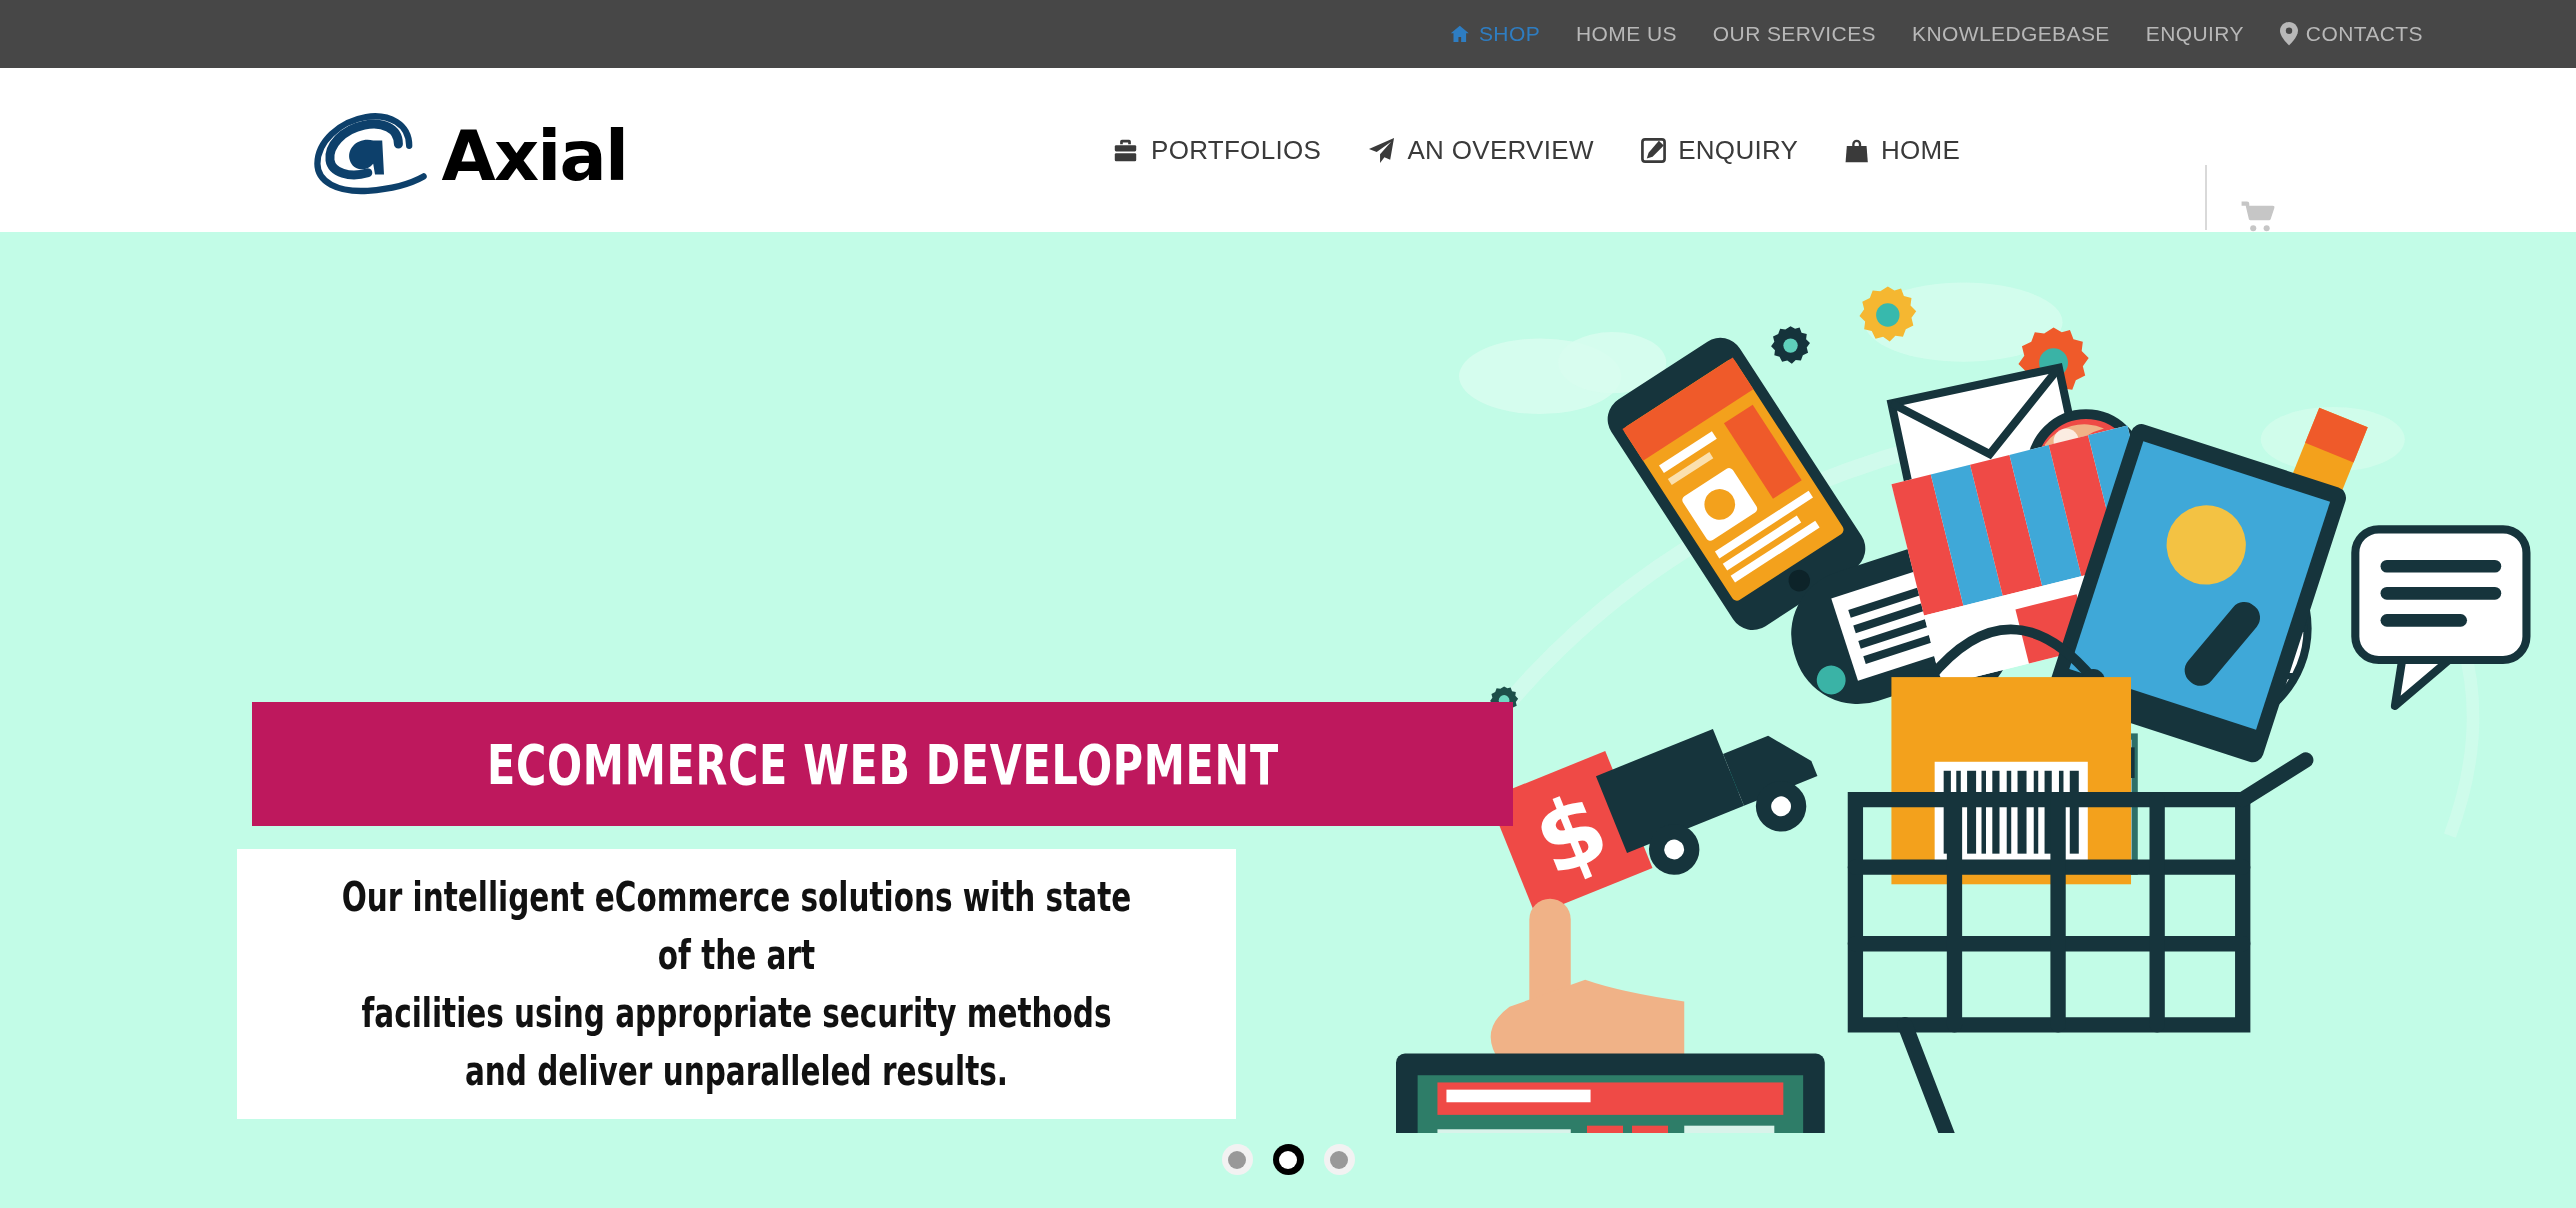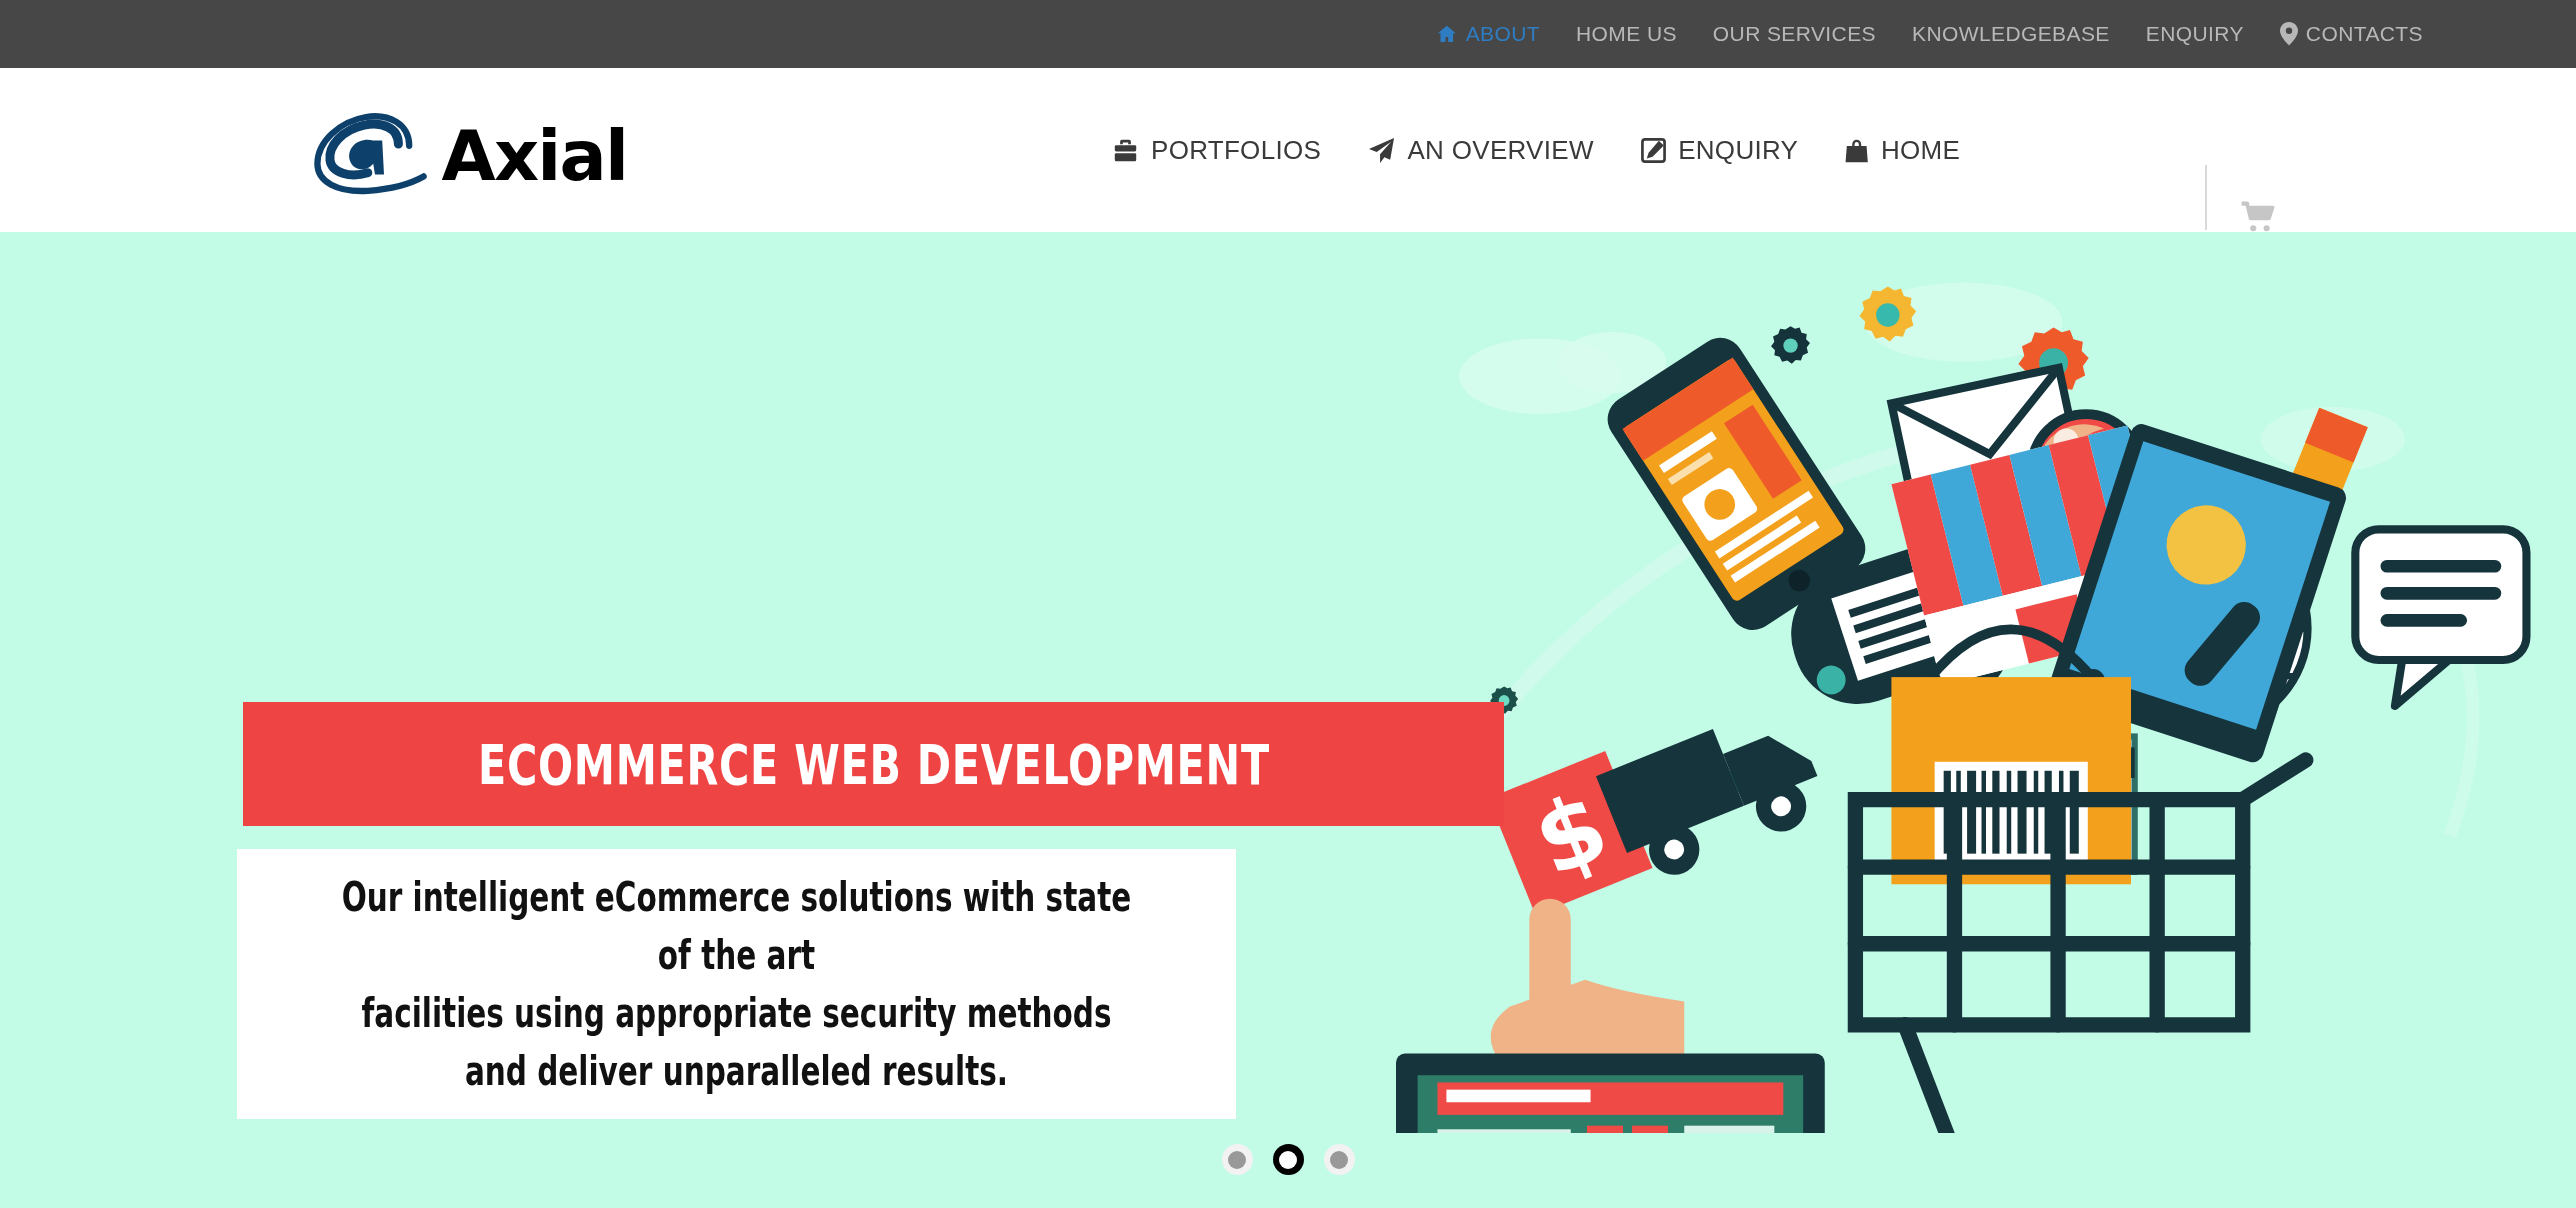--- a/index.html
+++ b/index.html
@@ -72,23 +72,23 @@
     position:absolute; left:0; top:232px; width:2576px; height:976px;
     background:#c2fce7; overflow:hidden;
   }
 
   
   .illus{ position:absolute; left:1387px; top:-18px; width:1189px; height:919px; }
   .illus svg{ display:block; width:100%; height:100%; }
 
   
   .hero-title{
-    position:absolute; left:243px; top:470px;
+    position:absolute; left:252px; top:470px;
     width:1261px; height:124px;
-    background:#ef4444;
+    background:#be185d;
     display:flex; align-items:center; justify-content:center;
   }
   .hero-title span{
     font-family:"DejaVu Sans Condensed","Liberation Sans Narrow","Liberation Sans", sans-serif;
     font-weight:bold; font-size:56px; letter-spacing:0.9px;
     color:#ffffff; text-align:center;
     transform:scaleX(.82); transform-origin:center;
     white-space:nowrap;
   }
   .hero-body{
@@ -124,21 +124,21 @@
 
 <div class="topbar">
   <nav class="topnav">
 
     <a class="topnav-item active">
       <span class="ic">
         <svg width="21.6" height="21.6" viewBox="0 0 24 24" fill="#2e7dc2">
           <path d="M12 3 L2 11.5 h3 V21 h5.5 v-5.5 h3 V21 H19 V11.5 h3 Z"></path>
         </svg>
       </span>
-      <span>ABOUT</span>
+      <span>SHOP</span>
     </a>
 
     <a class="topnav-item">
       <span>HOME US</span>
     </a>
 
     <a class="topnav-item">
       <span>OUR SERVICES</span>
     </a>
 

